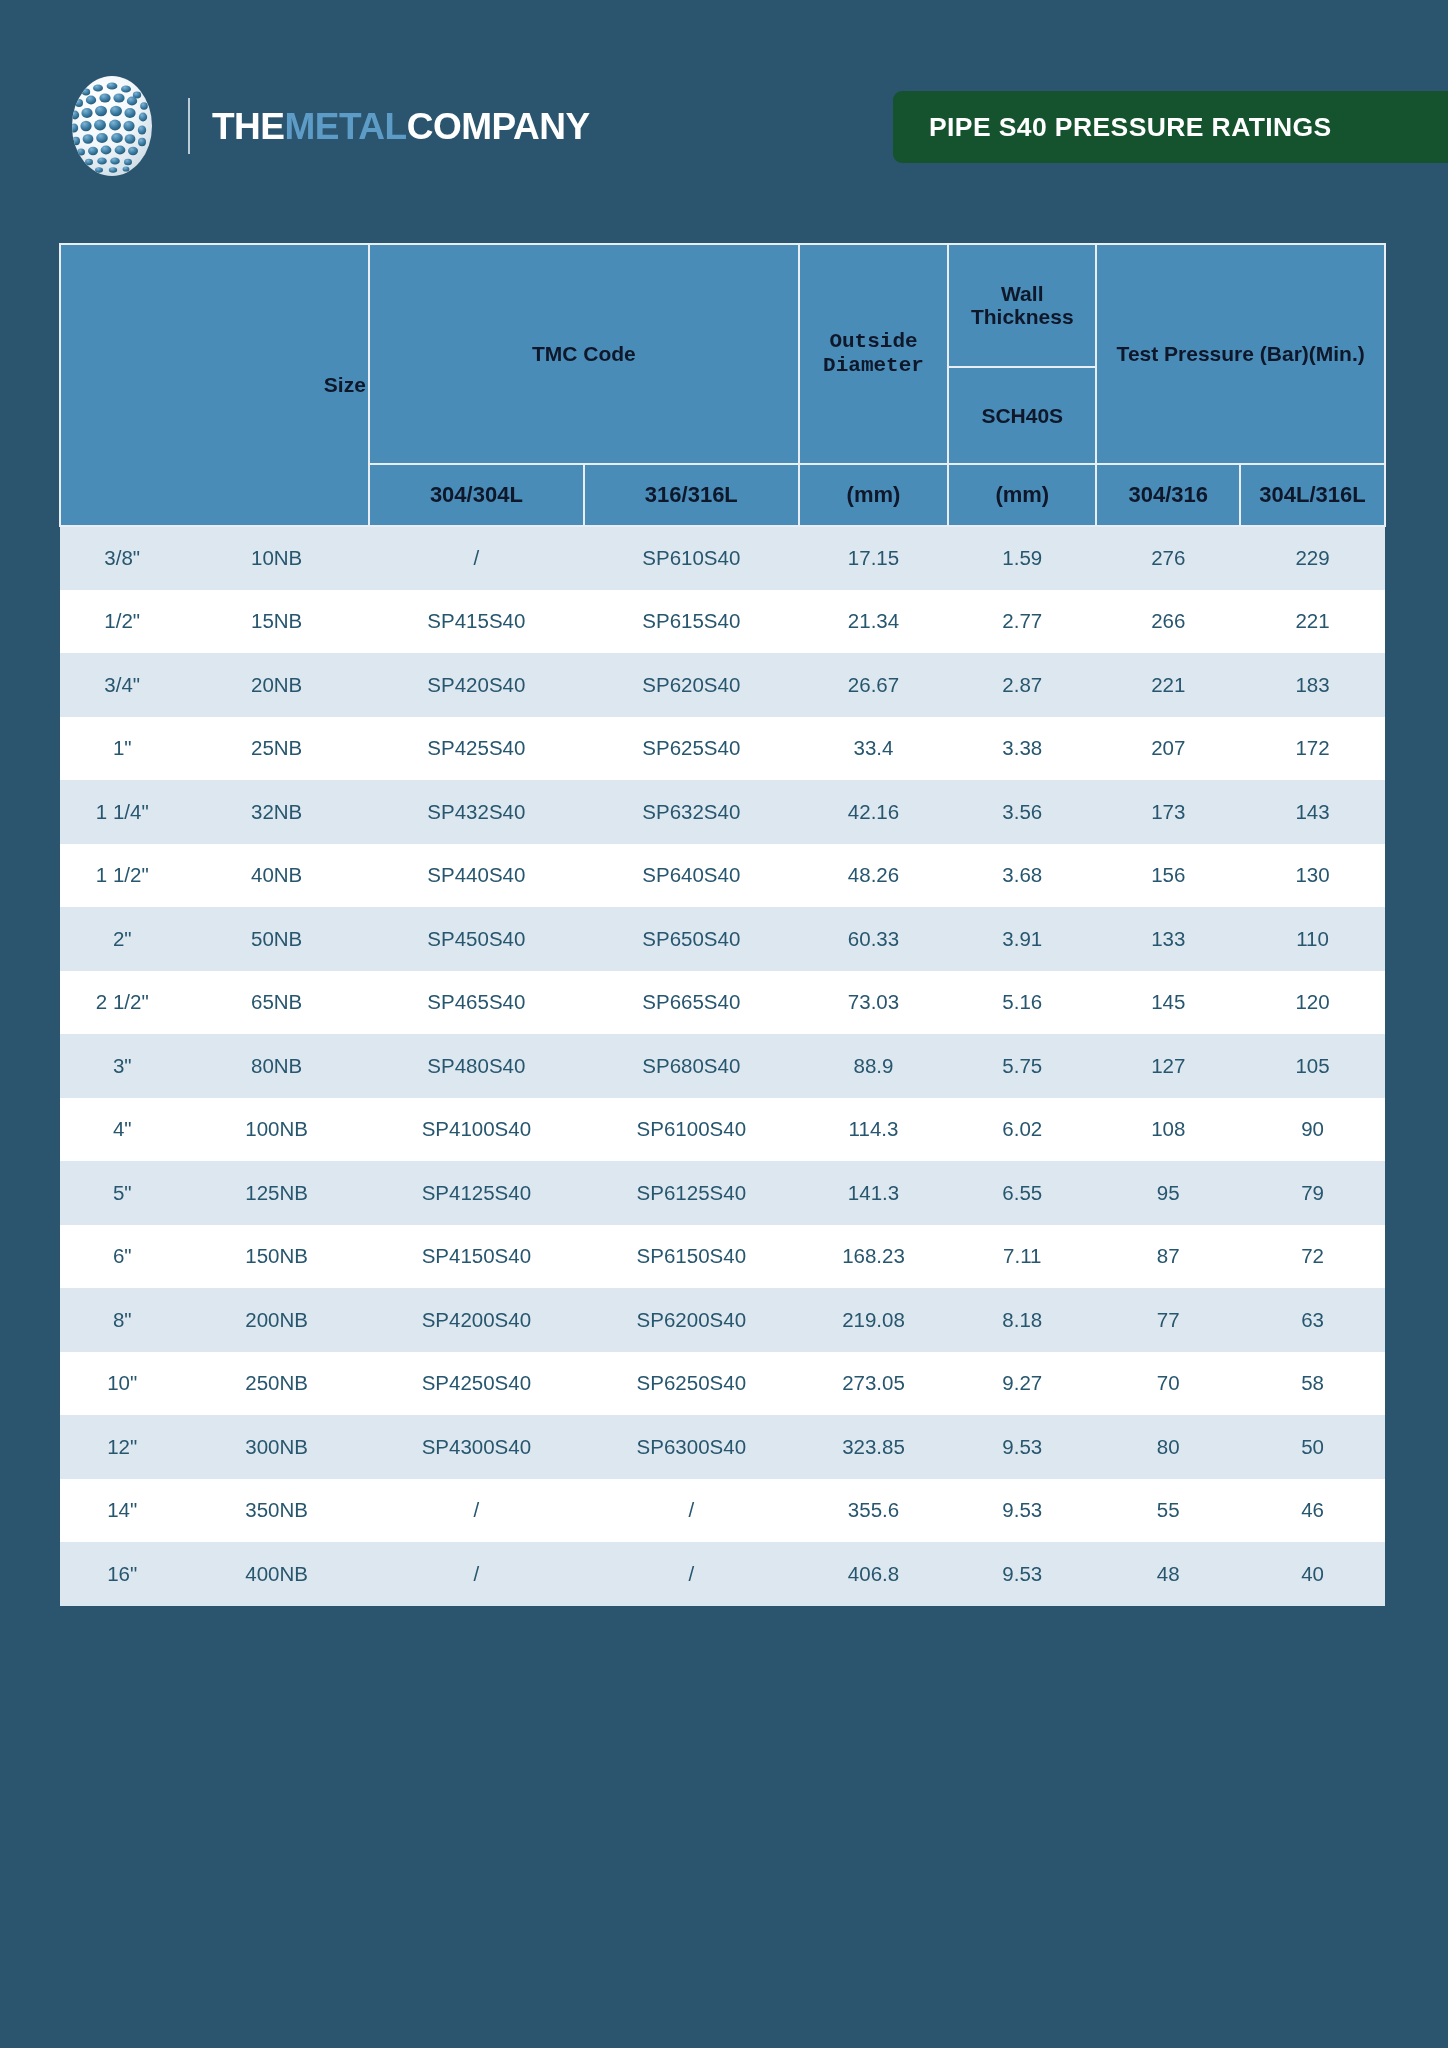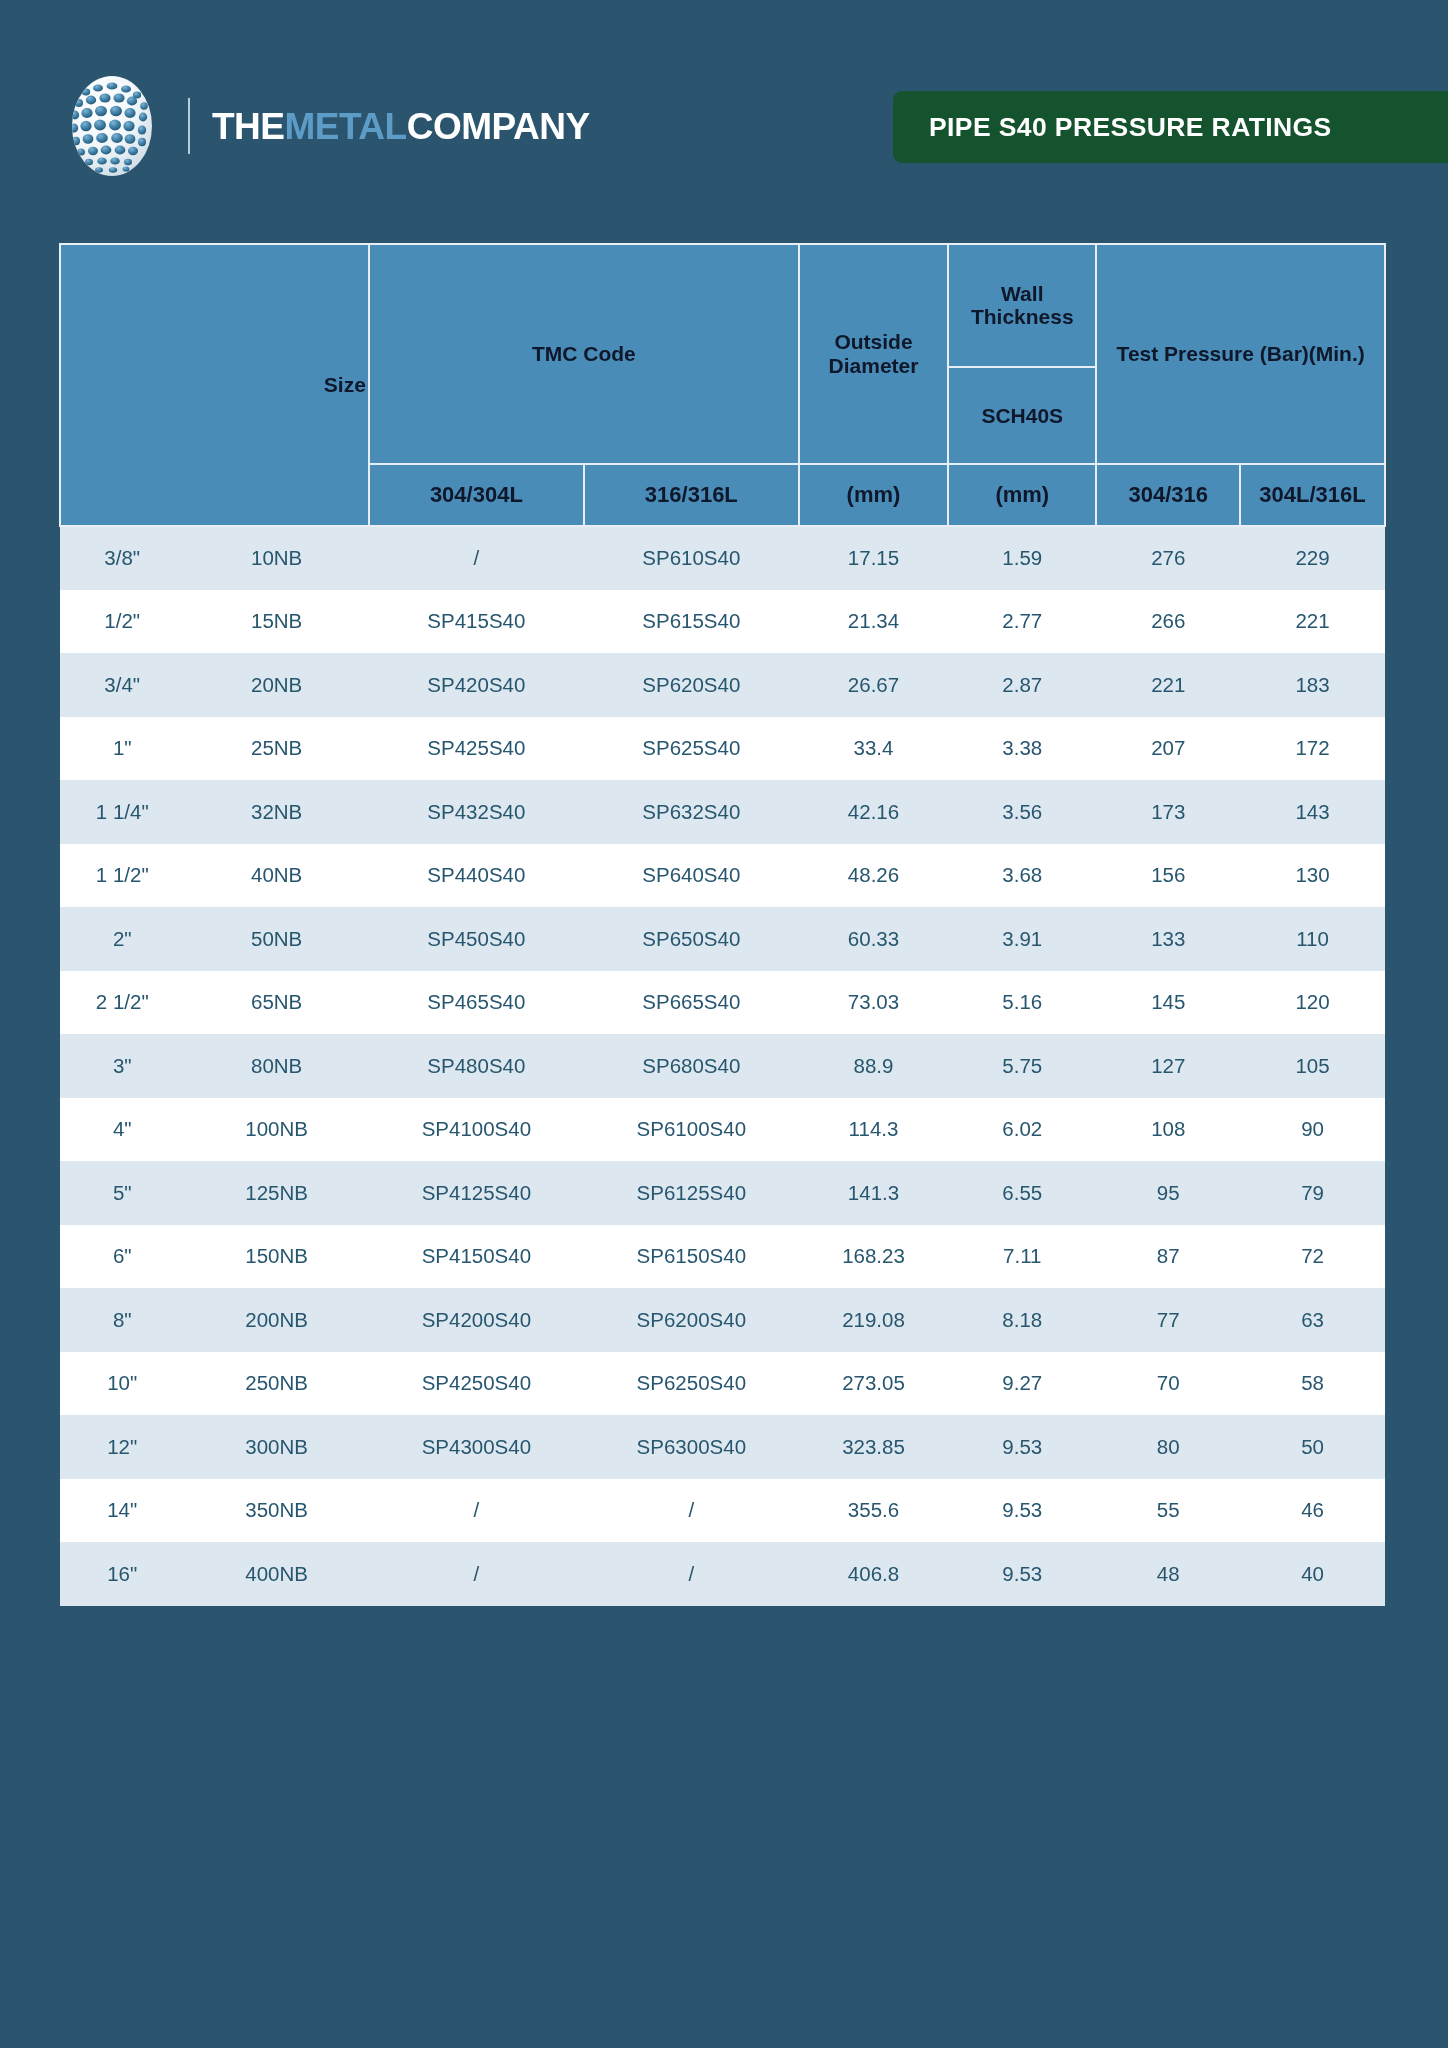--- a/index.html
+++ b/index.html
@@ -105,21 +105,21 @@
     font-size: 21px;
     font-weight: bold;
     text-align: center;
     vertical-align: middle;
     border: 2px solid #e8eef3;
     line-height: 1.12;
     padding: 4px 2px;
   }
   table.spec thead th.h-size      { height: 220px; text-align: right; }
   table.spec thead th.h-tmc       { height: 118px; margin-top: 33px; }
-  table.spec thead th.h-od        { height: 220px; }
+  table.spec thead th.h-od        { height: 220px; font-family: Liberation Mono, monospace; }
   table.spec thead th.h-wt        { height: 78px; }
   table.spec thead th.h-sch       { height: 62px; margin-top: 27px; }
   table.spec thead th.h-tp        { height: 140px; }
   table.spec thead th.h-sub       { height: 62px; }
 
   table.spec thead th.h-sub { font-size: 22px; }
 
   
   table.spec tbody td {
     color: #27566f;

